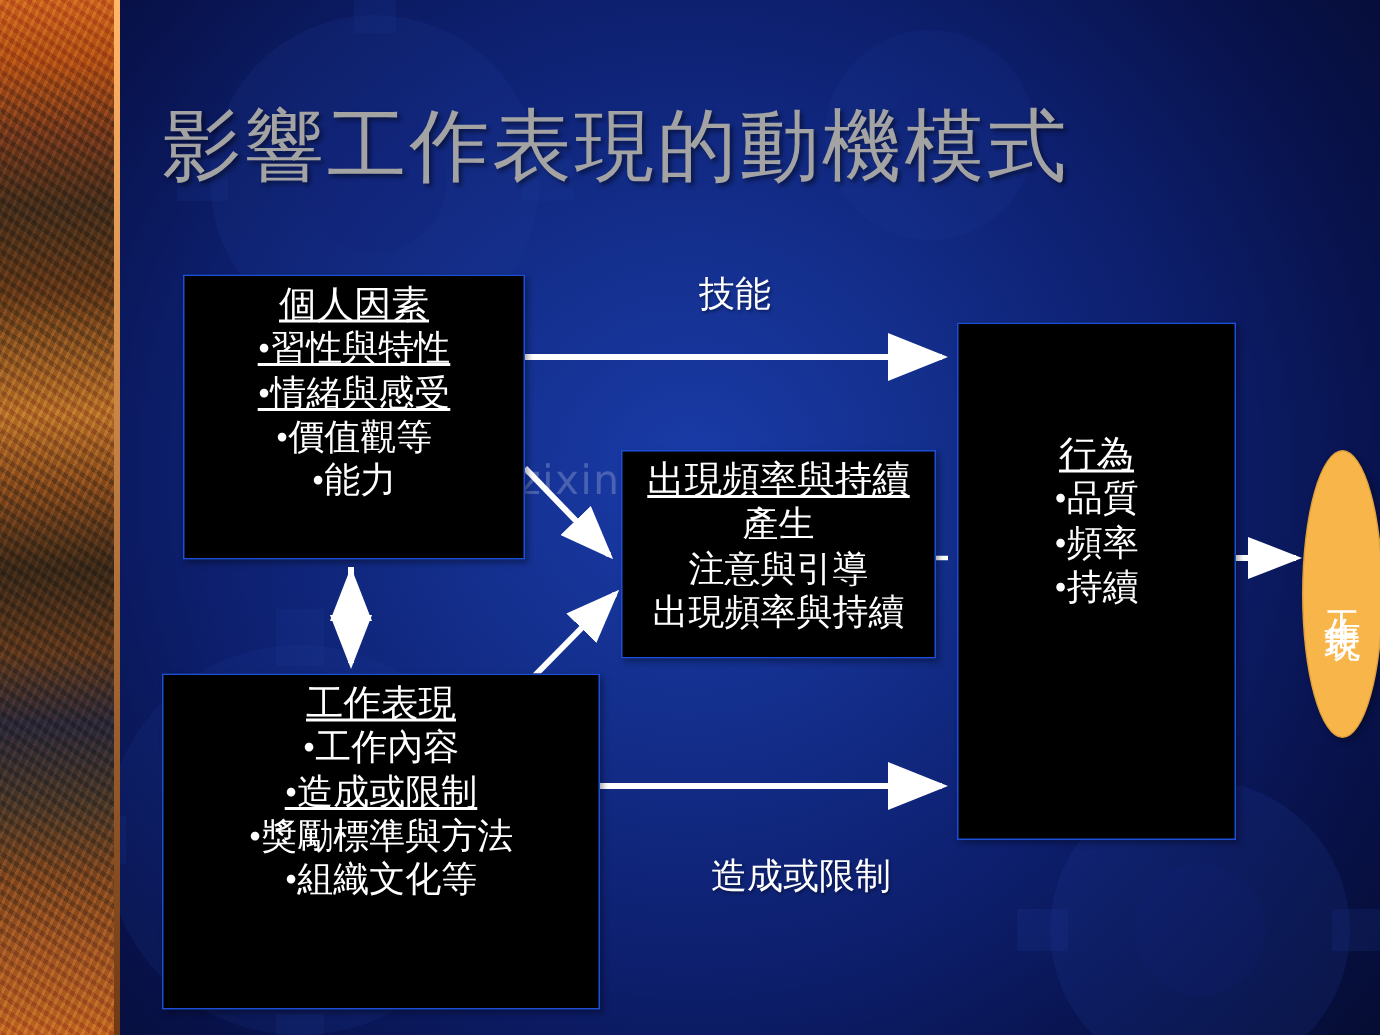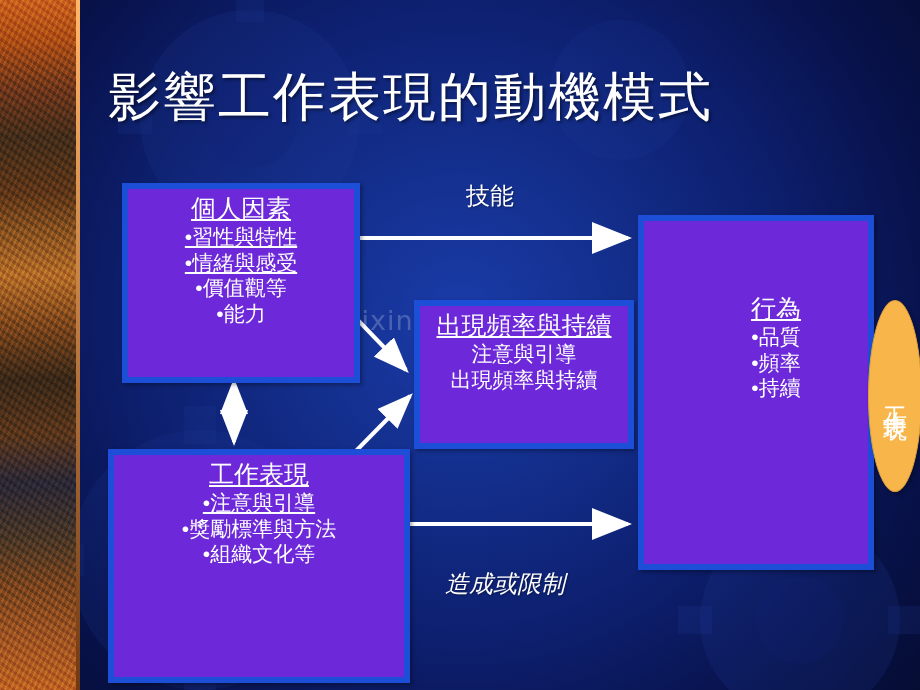--- a/index.html
+++ b/index.html
@@ -33,46 +33,46 @@
   #strip .edge{position:absolute;right:0;top:0;width:4px;height:100%;
      background:linear-gradient(180deg,#ffb870,#6b3a18);}
   
   #watermark{position:absolute;left:270px;top:305px;width:460px;
      color:rgba(255,255,255,.22);font-size:27px;letter-spacing:1px;
      font-family:"DejaVu Sans","Liberation Sans",sans-serif;
      white-space:nowrap;user-select:none;}
   
   #title{position:absolute;left:108px;top:62px;
      font-family:"DejaVu Serif","Liberation Serif",serif;
-     font-size:53px;color:#ffffff;letter-spacing:2px;
+     font-size:53px;color:#a3a3a3;letter-spacing:2px;
      text-shadow:2px 2px 3px rgba(0,0,0,.45);white-space:nowrap;}
-  .obox{position:absolute;background:#6d28d9;border:6px solid #1d4ed8;
+  .obox{position:absolute;background:#000000;border:1px solid #1d4ed8;
      box-shadow:2px 2px 4px rgba(0,0,0,.35);
      color:#ffffff;text-align:center;
-     font-family:Liberation Sans, sans-serif;}
+     font-family:Liberation Serif, serif;}
   .obox .hd{font-size:25px;text-decoration:underline;margin-top:4px;line-height:1.25;}
-  .obox .ln{font-size:21px;line-height:1.22;}
+  .obox .ln{font-size:24px;line-height:1.22;}
   .obox .ln.u{text-decoration:underline;}
   
   #box-personal{left:122px;top:183px;width:226px;height:188px;}
   #box-job{left:108px;top:449px;width:290px;height:222px;}
   #box-process{left:414px;top:300px;width:208px;height:137px;}
-  #box-behavior{left:638px;top:215px;width:184px;height:343px;padding-left:40px;}
+  #box-behavior{left:638px;top:215px;width:184px;height:343px;}
   #ellipse-perf{position:absolute;left:868px;top:300px;width:52px;height:190px;
      background:#f7b54a;border:1px solid #e0a03c;border-radius:50%/50%;
      box-shadow:2px 2px 4px rgba(0,0,0,.35);
      color:#ffffff;font-family:"DejaVu Serif","Liberation Serif",serif;
      font-size:24px;line-height:1.25;text-align:center;
      display:flex;align-items:center;justify-content:center;}
   
   .alabel{position:absolute;color:#ffffff;
      font-family:"DejaVu Serif","Liberation Serif",serif;
      font-size:24px;white-space:nowrap;text-shadow:1px 1px 2px rgba(0,0,0,.4);}
   #lab-skill{left:466px;top:180px;}
-  #lab-cause{left:445px;top:568px;font-style:italic;}
+  #lab-cause{left:474px;top:568px;}
   svg#arrows{position:absolute;inset:0;pointer-events:none;}
 </style>
 </head>
 <body>
 
 <div id="bg">
   <svg id="gears" viewBox="0 0 920 690" xmlns="http://www.w3.org/2000/svg">
     <defs>
       <g id="gear">
         <circle cx="0" cy="0" r="92" fill="#2a4ab0" opacity="0.45"></circle>
@@ -162,27 +162,29 @@
 <div class="obox" id="box-personal">
   <div class="hd">個人因素</div>
   <div class="ln u">•習性與特性</div>
   <div class="ln u">•情緒與感受</div>
   <div class="ln">•價值觀等</div>
   <div class="ln">•能力</div>
 </div>
 
 <div class="obox" id="box-job">
   <div class="hd">工作表現</div>
-  <div class="ln u">•注意與引導</div>
+  <div class="ln">•工作內容</div>
+  <div class="ln u">•造成或限制</div>
   <div class="ln">•獎勵標準與方法</div>
   <div class="ln">•組織文化等</div>
 </div>
 
 <div class="obox" id="box-process">
   <div class="hd">出現頻率與持續</div>
+  <div class="ln">產生</div>
   <div class="ln">注意與引導</div>
   <div class="ln">出現頻率與持續</div>
 </div>
 
 <div class="obox" id="box-behavior">
   <div class="hd" style="margin-top:72px;">行為</div>
   <div class="ln">•品質</div>
   <div class="ln">•頻率</div>
   <div class="ln">•持續</div>
 </div>

